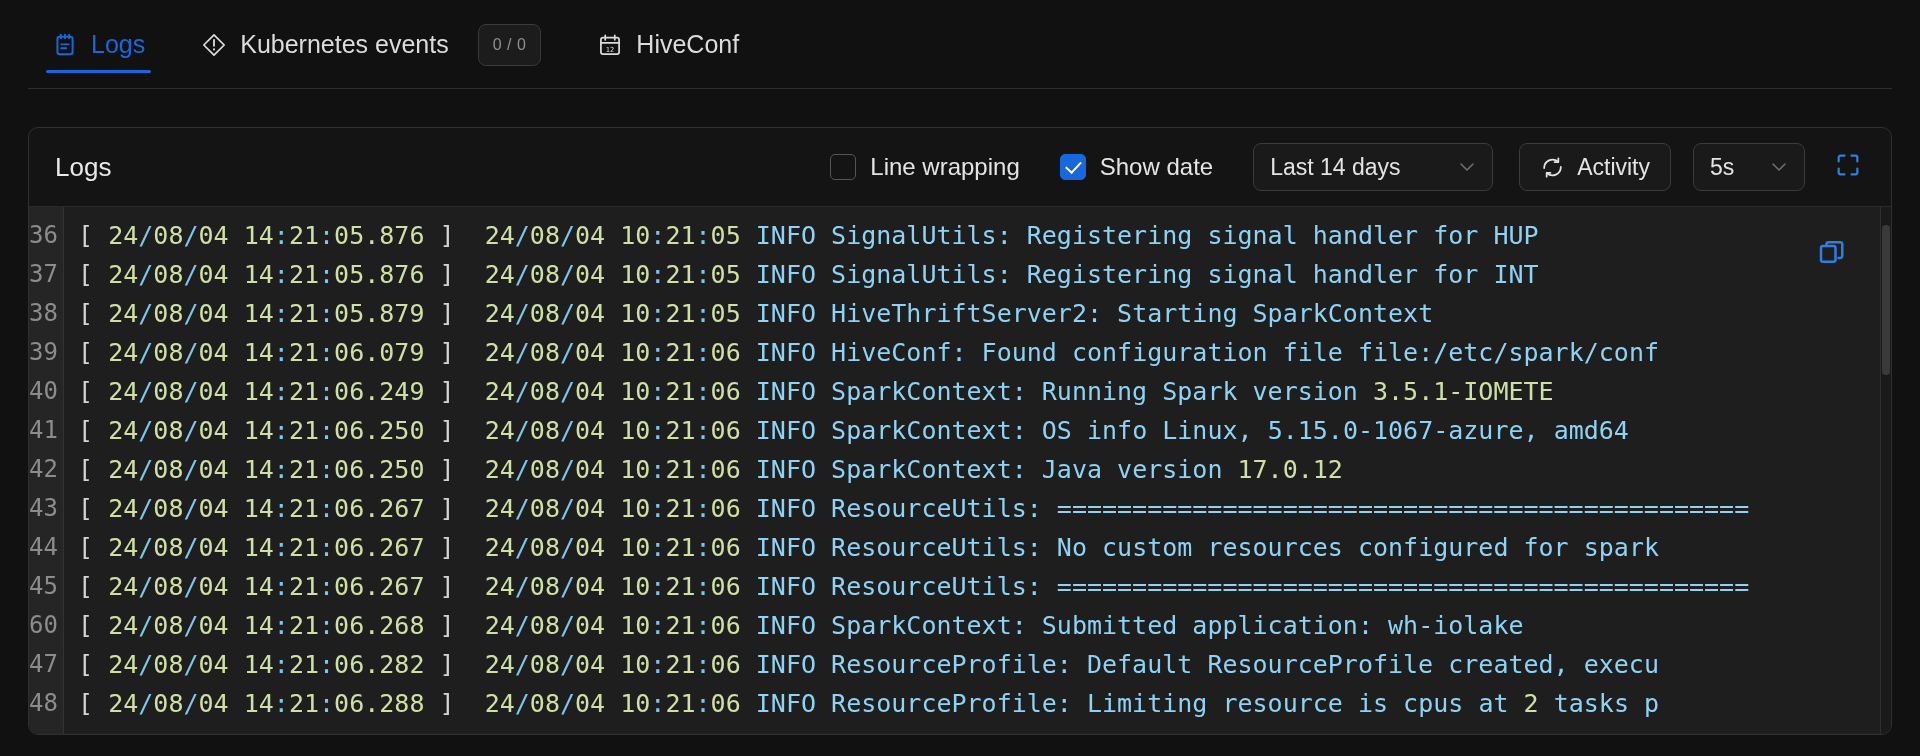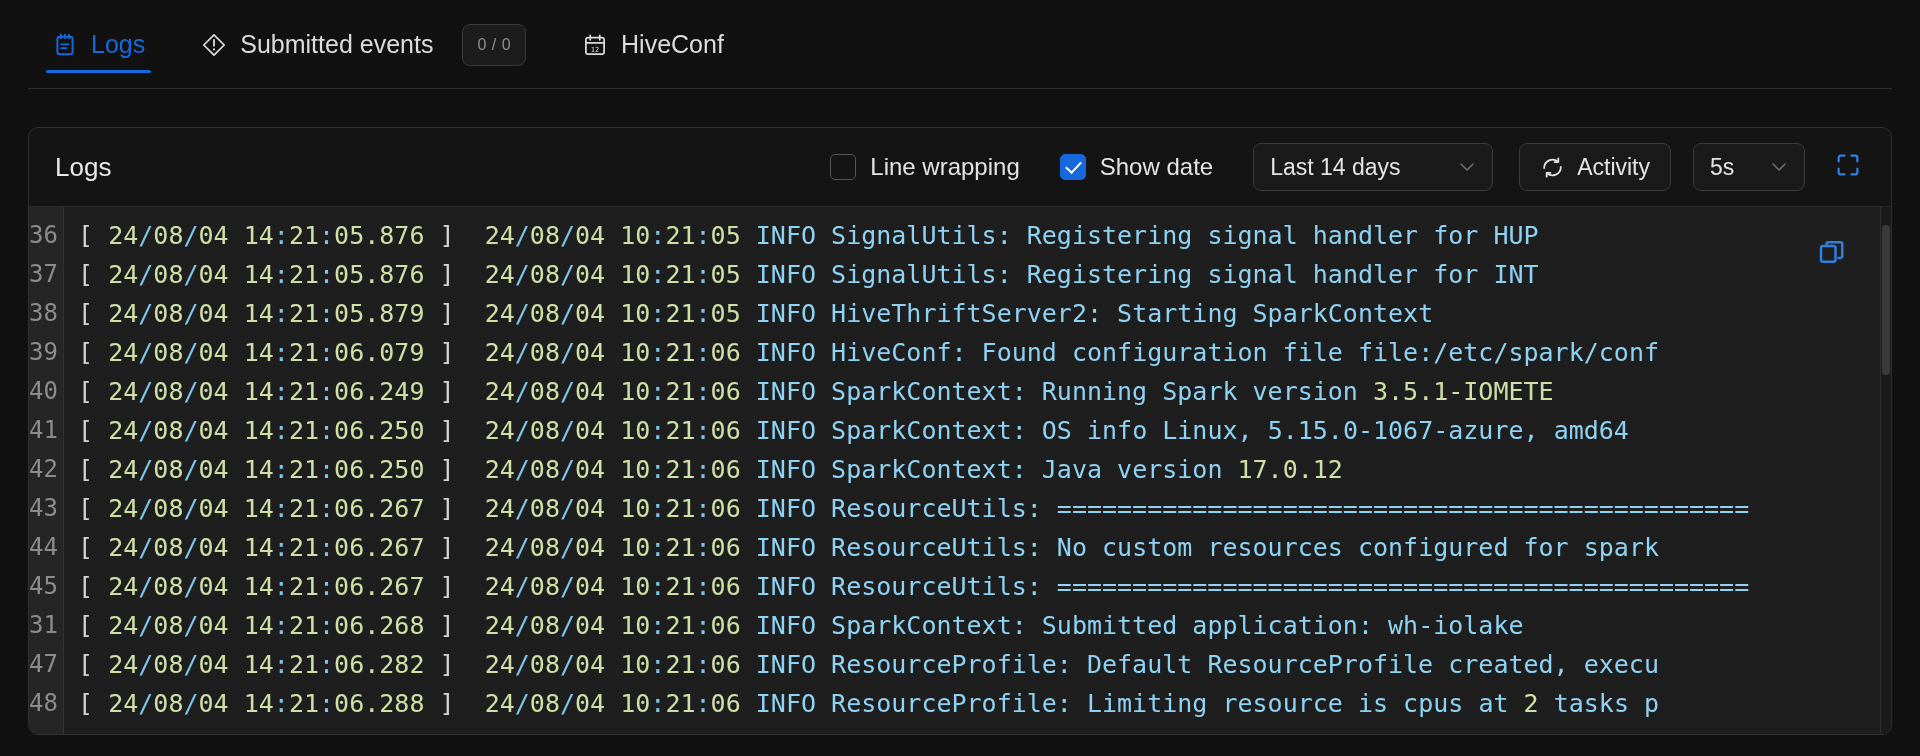--- a/index.html
+++ b/index.html
@@ -303,21 +303,21 @@
         <span class="tab-underline"></span>
       </div>
       <div class="tab">
         <span class="tab-icon">
           <svg width="26" height="26" viewBox="0 0 24 24" fill="none">
             <path d="M12 2.6l9.4 9.4-9.4 9.4L2.6 12z" stroke="#dcdcdc" stroke-width="1.6" stroke-linejoin="round"></path>
             <path d="M12 7.4v5.4" stroke="#dcdcdc" stroke-width="1.7" stroke-linecap="round"></path>
             <circle cx="12" cy="16.1" r="1" fill="#dcdcdc"></circle>
           </svg>
         </span>
-        <span>Submitted events</span>
+        <span>Kubernetes events</span>
         <span class="badge">0 / 0</span>
       </div>
       <div class="tab">
         <span class="tab-icon">
           <svg width="26" height="26" viewBox="0 0 24 24" fill="none">
             <rect x="3.6" y="5.2" width="16.8" height="15.2" rx="2" stroke="#dcdcdc" stroke-width="1.6"></rect>
             <path d="M7.6 3.2v4M16.4 3.2v4M3.6 10h16.8" stroke="#dcdcdc" stroke-width="1.6" stroke-linecap="round"></path>
             <text x="12" y="18" font-size="6.4" fill="#dcdcdc" text-anchor="middle" font-family="monospace">12</text>
           </svg>
         </span>
@@ -389,21 +389,21 @@
         <div class="ln">36</div>
         <div class="ln">37</div>
         <div class="ln">38</div>
         <div class="ln">39</div>
         <div class="ln">40</div>
         <div class="ln">41</div>
         <div class="ln">42</div>
         <div class="ln">43</div>
         <div class="ln">44</div>
         <div class="ln">45</div>
-        <div class="ln">31</div>
+        <div class="ln">60</div>
         <div class="ln">47</div>
         <div class="ln">48</div>
       </div>
     <div class="lines-wrap" id="lines-wrap">
         <div class="logline"><span class="br">[</span> <span class="num">2</span><span class="num">4</span><span class="sep">/</span><span class="num">0</span><span class="num">8</span><span class="sep">/</span><span class="num">0</span><span class="num">4</span> <span class="num">1</span><span class="num">4</span><span class="sep">:</span><span class="num">2</span><span class="num">1</span><span class="sep">:</span><span class="num">0</span><span class="num">5</span><span class="num">.</span><span class="num">8</span><span class="num">7</span><span class="num">6</span> <span class="br">]</span>  <span class="num">2</span><span class="num">4</span><span class="sep">/</span><span class="num">0</span><span class="num">8</span><span class="sep">/</span><span class="num">0</span><span class="num">4</span> <span class="num">1</span><span class="num">0</span><span class="sep">:</span><span class="num">2</span><span class="num">1</span><span class="sep">:</span><span class="num">0</span><span class="num">5</span> <span class="msg">INFO</span> <span class="msg">SignalUtils:</span> <span class="msg">Registering</span> <span class="msg">signal</span> <span class="msg">handler</span> <span class="msg">for</span> <span class="msg">HUP</span></div>
         <div class="logline"><span class="br">[</span> <span class="num">2</span><span class="num">4</span><span class="sep">/</span><span class="num">0</span><span class="num">8</span><span class="sep">/</span><span class="num">0</span><span class="num">4</span> <span class="num">1</span><span class="num">4</span><span class="sep">:</span><span class="num">2</span><span class="num">1</span><span class="sep">:</span><span class="num">0</span><span class="num">5</span><span class="num">.</span><span class="num">8</span><span class="num">7</span><span class="num">6</span> <span class="br">]</span>  <span class="num">2</span><span class="num">4</span><span class="sep">/</span><span class="num">0</span><span class="num">8</span><span class="sep">/</span><span class="num">0</span><span class="num">4</span> <span class="num">1</span><span class="num">0</span><span class="sep">:</span><span class="num">2</span><span class="num">1</span><span class="sep">:</span><span class="num">0</span><span class="num">5</span> <span class="msg">INFO</span> <span class="msg">SignalUtils:</span> <span class="msg">Registering</span> <span class="msg">signal</span> <span class="msg">handler</span> <span class="msg">for</span> <span class="msg">INT</span></div>
         <div class="logline"><span class="br">[</span> <span class="num">2</span><span class="num">4</span><span class="sep">/</span><span class="num">0</span><span class="num">8</span><span class="sep">/</span><span class="num">0</span><span class="num">4</span> <span class="num">1</span><span class="num">4</span><span class="sep">:</span><span class="num">2</span><span class="num">1</span><span class="sep">:</span><span class="num">0</span><span class="num">5</span><span class="num">.</span><span class="num">8</span><span class="num">7</span><span class="num">9</span> <span class="br">]</span>  <span class="num">2</span><span class="num">4</span><span class="sep">/</span><span class="num">0</span><span class="num">8</span><span class="sep">/</span><span class="num">0</span><span class="num">4</span> <span class="num">1</span><span class="num">0</span><span class="sep">:</span><span class="num">2</span><span class="num">1</span><span class="sep">:</span><span class="num">0</span><span class="num">5</span> <span class="msg">INFO</span> <span class="msg">HiveThriftServer2:</span> <span class="msg">Starting</span> <span class="msg">SparkContext</span></div>
         <div class="logline"><span class="br">[</span> <span class="num">2</span><span class="num">4</span><span class="sep">/</span><span class="num">0</span><span class="num">8</span><span class="sep">/</span><span class="num">0</span><span class="num">4</span> <span class="num">1</span><span class="num">4</span><span class="sep">:</span><span class="num">2</span><span class="num">1</span><span class="sep">:</span><span class="num">0</span><span class="num">6</span><span class="num">.</span><span class="num">0</span><span class="num">7</span><span class="num">9</span> <span class="br">]</span>  <span class="num">2</span><span class="num">4</span><span class="sep">/</span><span class="num">0</span><span class="num">8</span><span class="sep">/</span><span class="num">0</span><span class="num">4</span> <span class="num">1</span><span class="num">0</span><span class="sep">:</span><span class="num">2</span><span class="num">1</span><span class="sep">:</span><span class="num">0</span><span class="num">6</span> <span class="msg">INFO</span> <span class="msg">HiveConf:</span> <span class="msg">Found</span> <span class="msg">configuration</span> <span class="msg">file</span> <span class="msg">file:/etc/spark/conf</span></div>
         <div class="logline"><span class="br">[</span> <span class="num">2</span><span class="num">4</span><span class="sep">/</span><span class="num">0</span><span class="num">8</span><span class="sep">/</span><span class="num">0</span><span class="num">4</span> <span class="num">1</span><span class="num">4</span><span class="sep">:</span><span class="num">2</span><span class="num">1</span><span class="sep">:</span><span class="num">0</span><span class="num">6</span><span class="num">.</span><span class="num">2</span><span class="num">4</span><span class="num">9</span> <span class="br">]</span>  <span class="num">2</span><span class="num">4</span><span class="sep">/</span><span class="num">0</span><span class="num">8</span><span class="sep">/</span><span class="num">0</span><span class="num">4</span> <span class="num">1</span><span class="num">0</span><span class="sep">:</span><span class="num">2</span><span class="num">1</span><span class="sep">:</span><span class="num">0</span><span class="num">6</span> <span class="msg">INFO</span> <span class="msg">SparkContext:</span> <span class="msg">Running</span> <span class="msg">Spark</span> <span class="msg">version</span> <span class="num">3.5.1-IOMETE</span></div>
         <div class="logline"><span class="br">[</span> <span class="num">2</span><span class="num">4</span><span class="sep">/</span><span class="num">0</span><span class="num">8</span><span class="sep">/</span><span class="num">0</span><span class="num">4</span> <span class="num">1</span><span class="num">4</span><span class="sep">:</span><span class="num">2</span><span class="num">1</span><span class="sep">:</span><span class="num">0</span><span class="num">6</span><span class="num">.</span><span class="num">2</span><span class="num">5</span><span class="num">0</span> <span class="br">]</span>  <span class="num">2</span><span class="num">4</span><span class="sep">/</span><span class="num">0</span><span class="num">8</span><span class="sep">/</span><span class="num">0</span><span class="num">4</span> <span class="num">1</span><span class="num">0</span><span class="sep">:</span><span class="num">2</span><span class="num">1</span><span class="sep">:</span><span class="num">0</span><span class="num">6</span> <span class="msg">INFO</span> <span class="msg">SparkContext:</span> <span class="msg">OS</span> <span class="msg">info</span> <span class="msg">Linux,</span> <span class="msg">5.15.0-1067-azure,</span> <span class="msg">amd64</span></div>

